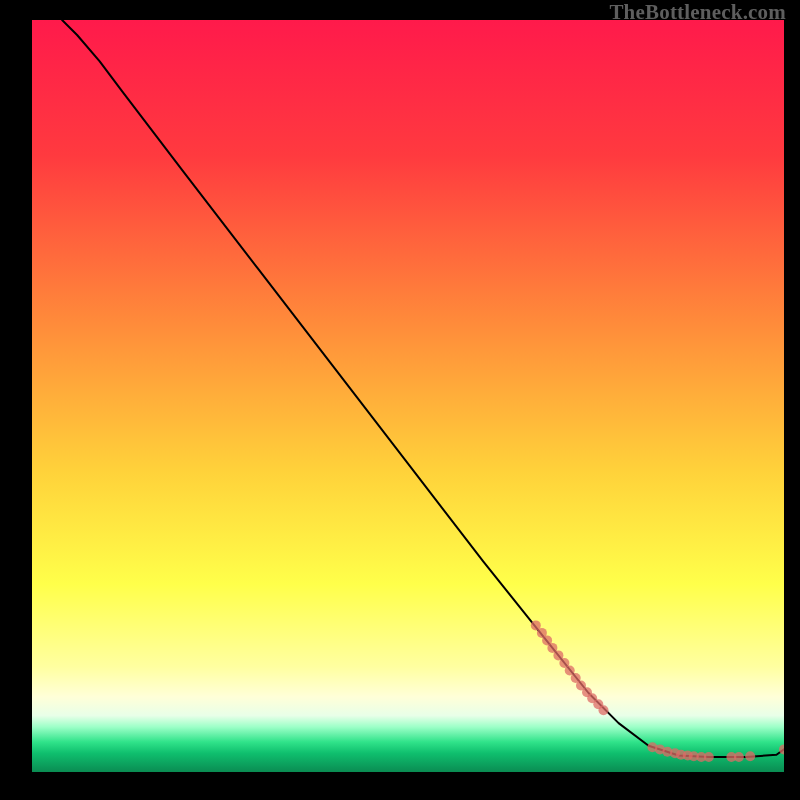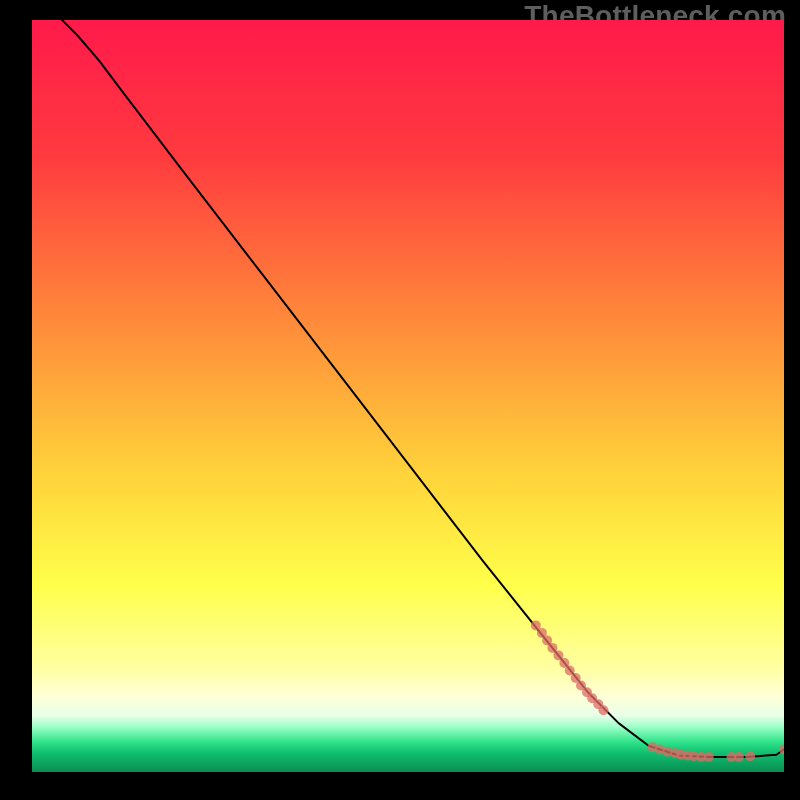--- a/index.html
+++ b/index.html
@@ -14,22 +14,22 @@
     position: absolute;
     left: 32px;
     top: 20px;
     width: 752px;
     height: 752px;
   }
   .watermark {
     position: absolute;
     top: 0;
     right: 14px;
-    font-family: Liberation Sans, sans-serif;
-    font-size: 28px;
+    font-family: Liberation Serif, serif;
+    font-size: 21px;
     font-weight: 600;
     color: #5e5e5e;
     letter-spacing: 0.2px;
   }
   svg { position: absolute; left: 0; top: 0; }
 </style>
 </head>
 <body>
 
 <div class="stage">

